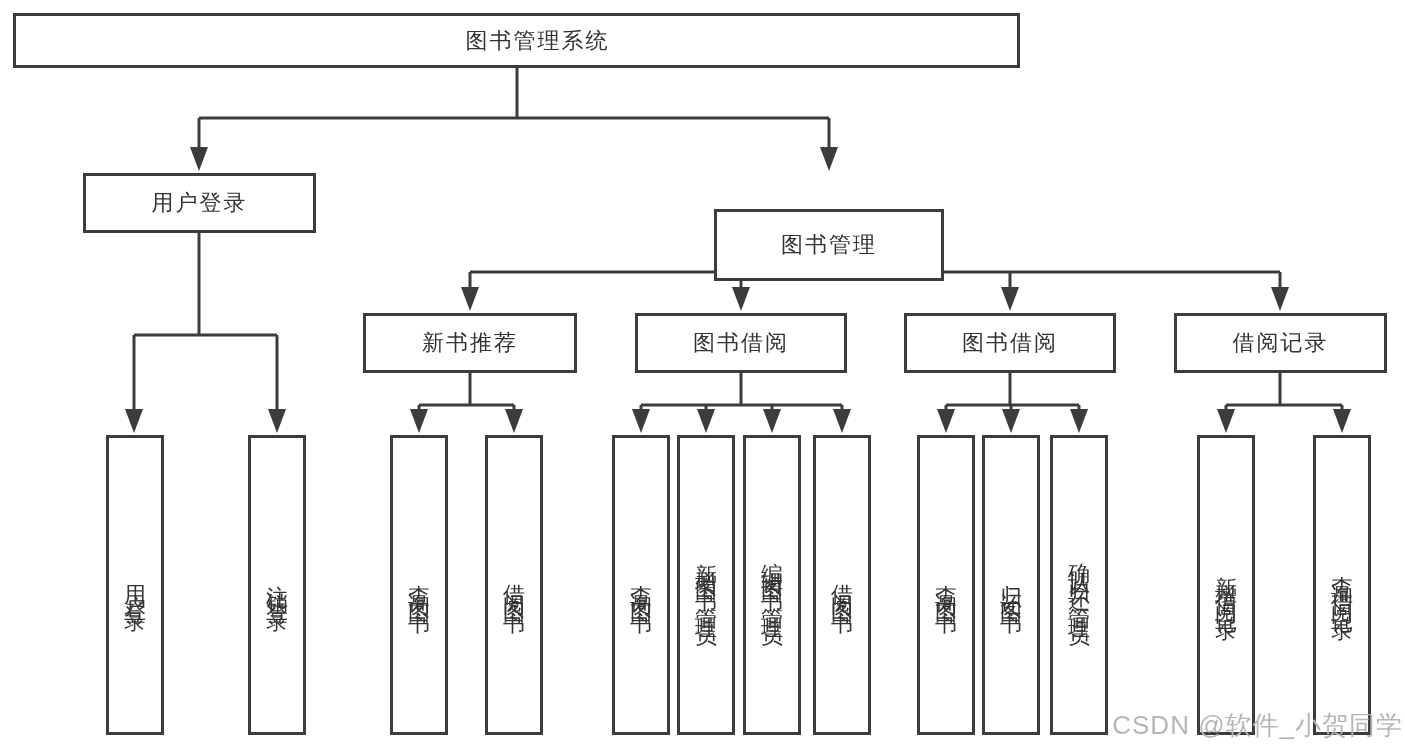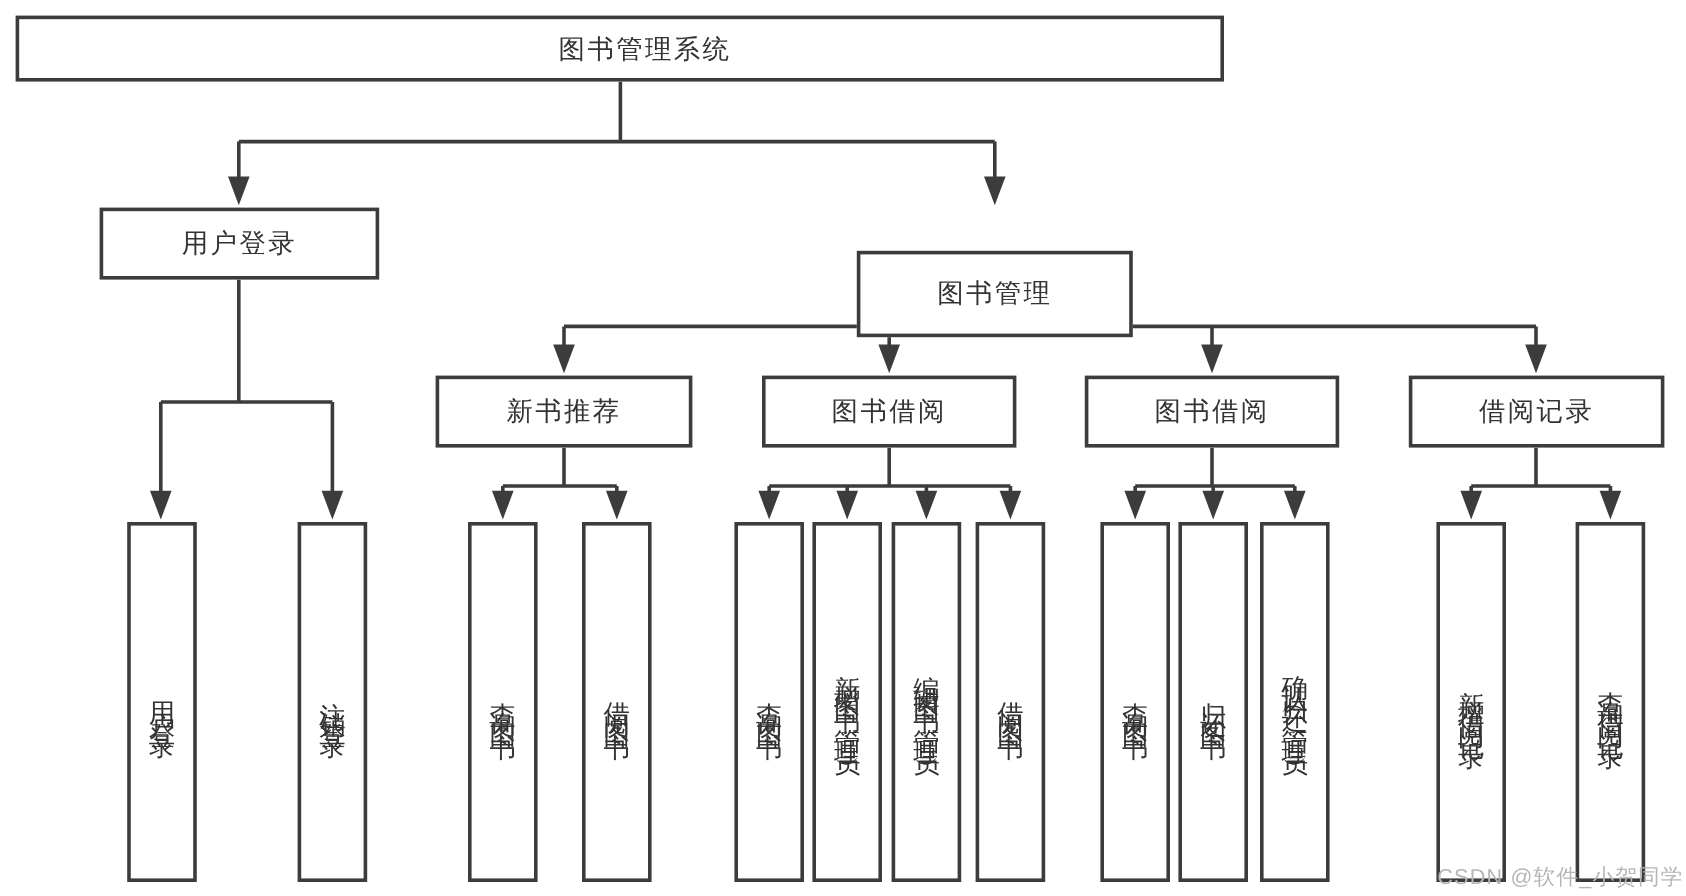--- a/index.html
+++ b/index.html
@@ -35,21 +35,21 @@
     writing-mode:vertical-rl;
     text-orientation:mixed;
     font-size:22px;
     letter-spacing:9px;
     line-height:1;
     color:#333333;
   }
   .watermark{
     position:absolute;
     right:2px;bottom:4px;
-    font-size:18px;
+    font-size:26px;
     color:#b6b6b6;
     letter-spacing:1px;
     z-index:3;
     white-space:nowrap;
   }
 </style>
 </head>
 <body>
 
 <div id="canvas">

